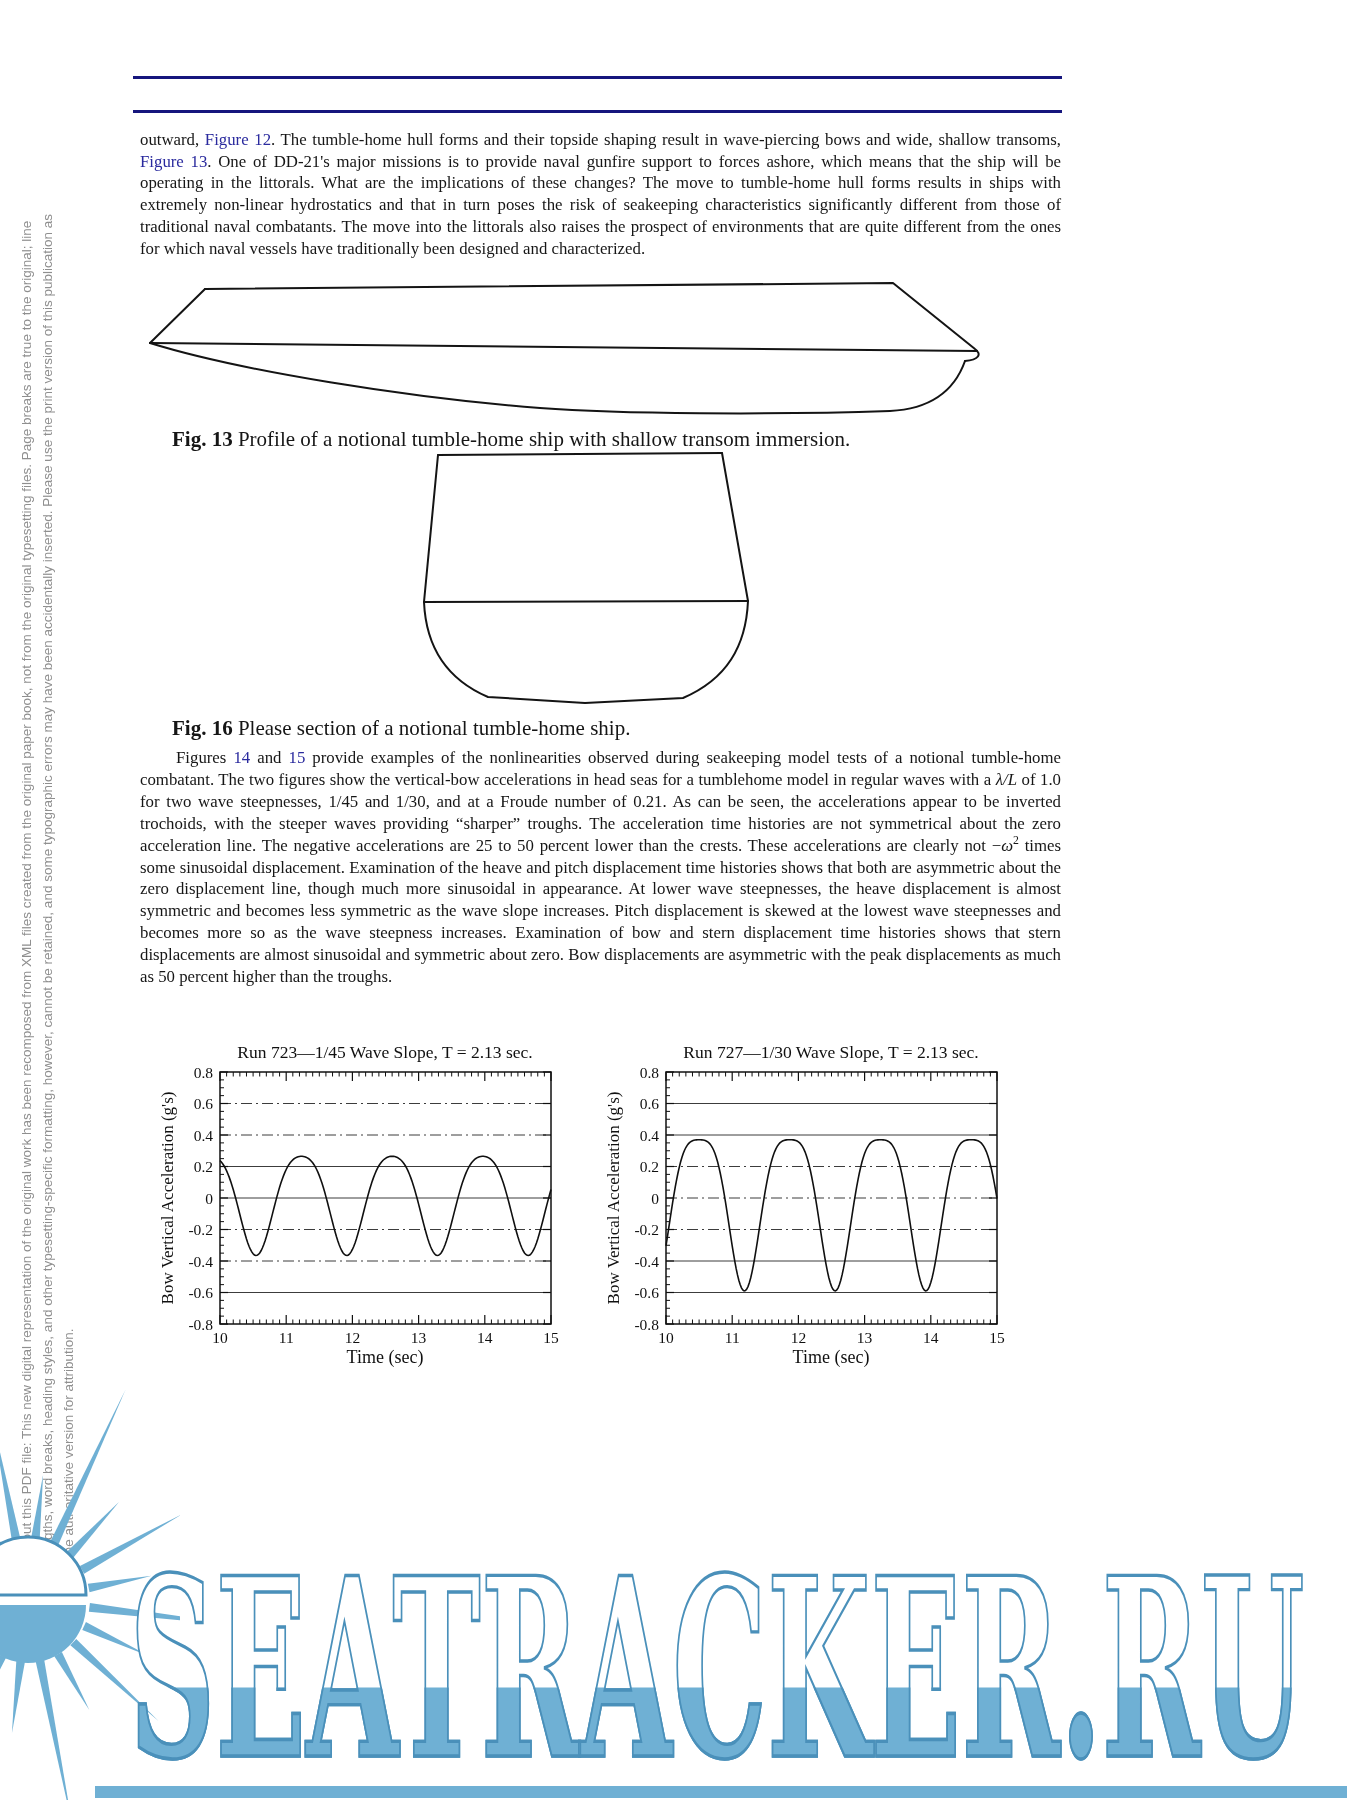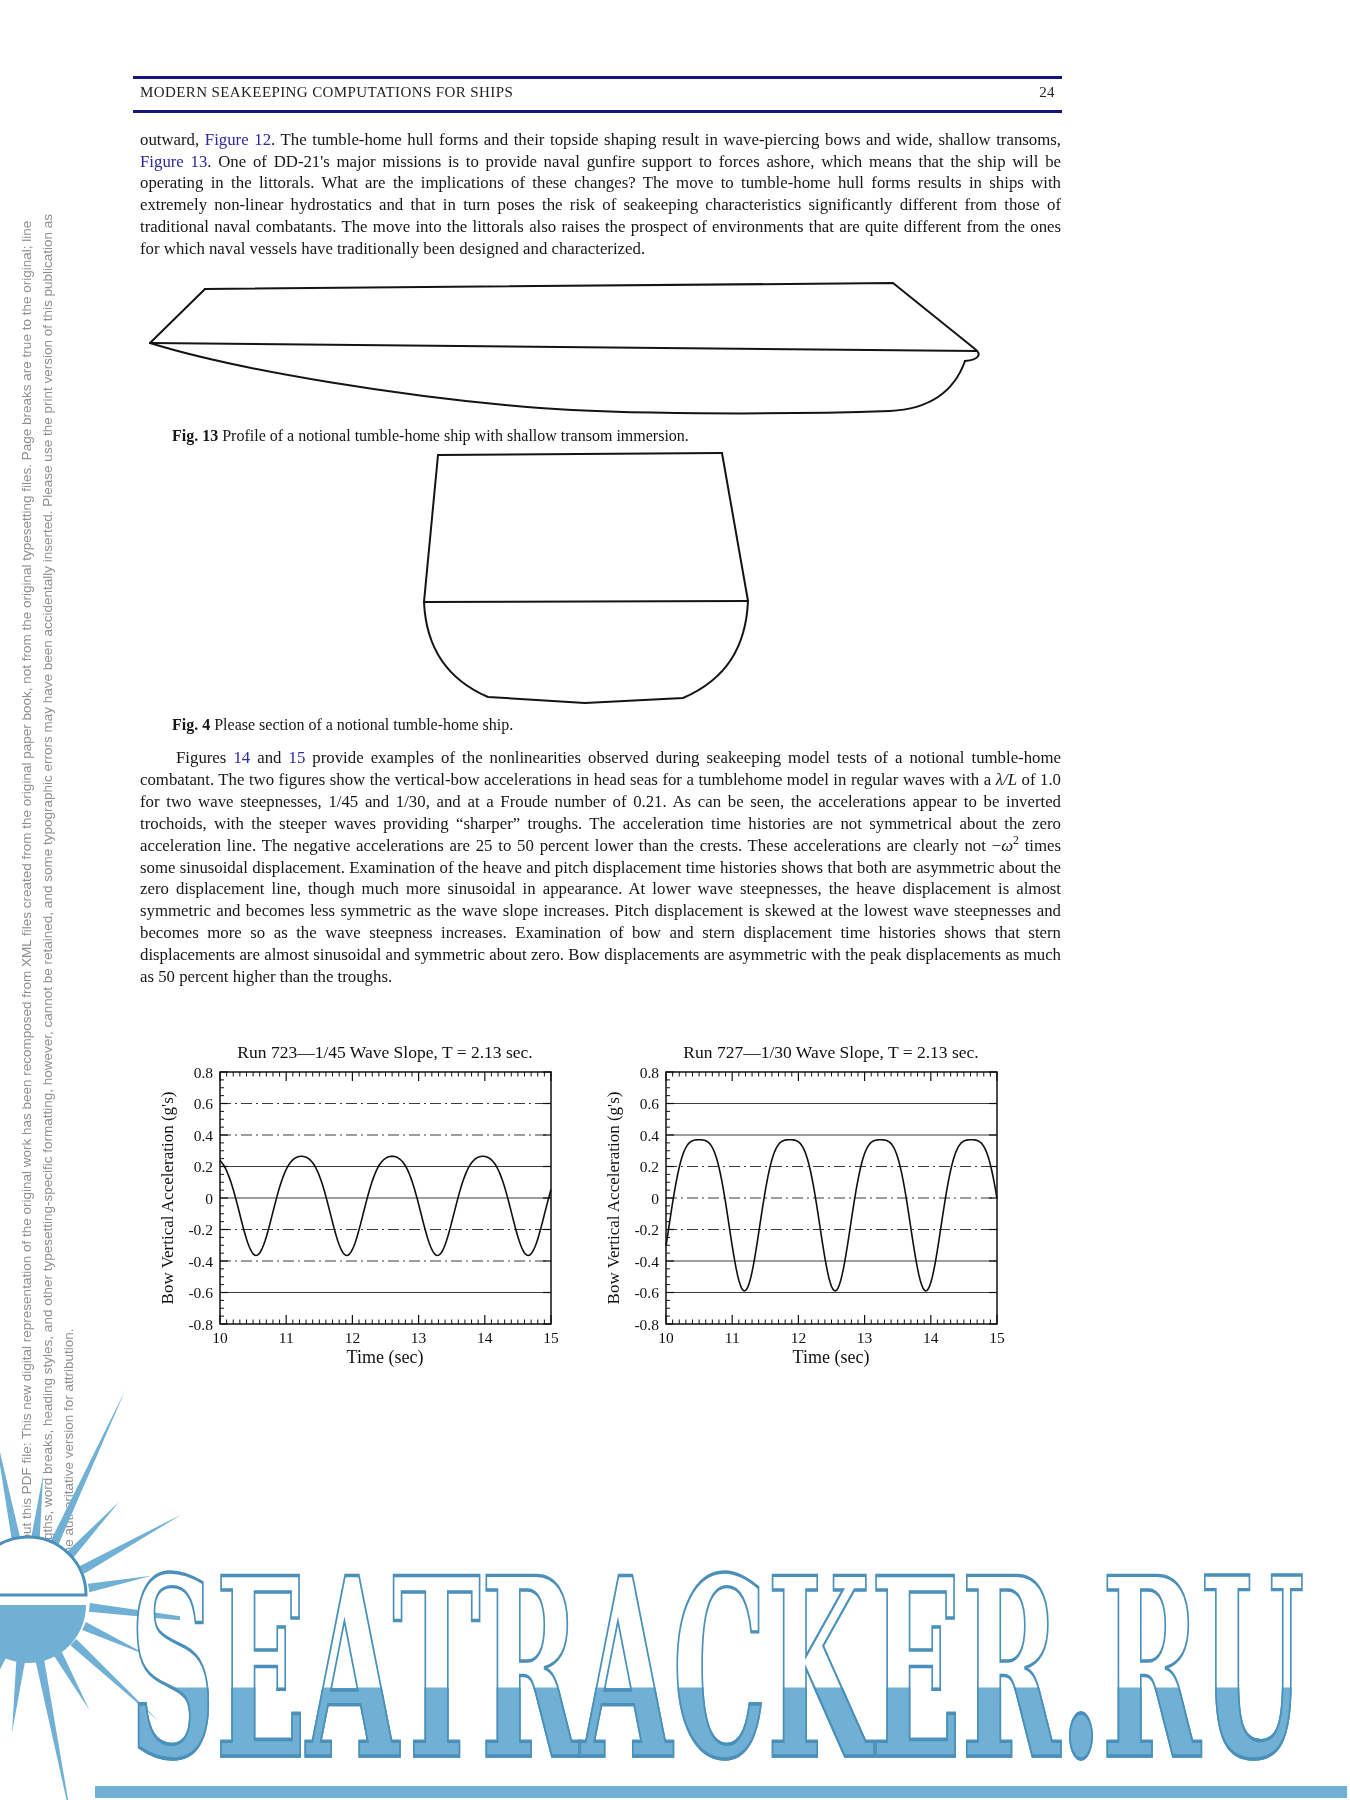--- a/index.html
+++ b/index.html
@@ -27,21 +27,21 @@
   .p2{top:747px;text-indent:36px;line-height:21.9px;}
   .seg-link{color:var(--link);}
   .seg-i{font-style:italic;}
   .seg-b{font-weight:bold;}
   .seg-sup{vertical-align:super;font-size:.7em;line-height:0;}
   .seg-sub{vertical-align:sub;font-size:.7em;line-height:0;}
 
   
   .draw{position:absolute;}
   .draw path{fill:none;stroke:#141414;stroke-width:2;stroke-linejoin:round;stroke-linecap:round;}
-  .cap1{position:absolute;left:172px;font-size:16px;color:#161616;}
+  .cap1{position:absolute;left:172px;font-size:21px;color:#161616;}
   #cap13{top:427px;} #cap12{top:716px;}
   .cap2{position:absolute;width:428px;text-align:justify;font-size:16.8px;line-height:23.2px;color:#161616;}
   #cap14{left:158px;top:1385px;} #cap15{left:604px;top:1385px;}
 
   
   .chart{position:absolute;width:440px;height:338px;top:1032px;}
   #chart14{left:158px;} #chart15{left:604px;}
   .ct{font-family:"Liberation Serif",serif;fill:#101010;}
 
   
@@ -54,44 +54,40 @@
 
 <div class="page">
 
   <div class="sidebar" style="color: rgb(143, 143, 143);">
     <div>About this PDF file: This new digital representation of the original work has been recomposed from XML files created from the original paper book, not from the original typesetting files. Page breaks are true to the original; line</div>
     <div>lengths, word breaks, heading styles, and other typesetting-specific formatting, however, cannot be retained, and some typographic errors may have been accidentally inserted. Please use the print version of this publication as</div>
     <div>the authoritative version for attribution.</div>
   </div>
 
   <div class="hrule top"></div>
-  <div class="running">
-    <span>MODERN SEAKEEPING COMPUTATIONS FOR SHIPS</span>
-    <span>24</span>
-  </div>
   <div class="hrule bot"></div>
 
   <div class="para p1"><span>outward, </span><span class="seg-link">Figure 12</span><span>. The tumble-home hull forms and their topside shaping result in wave-piercing bows and wide, shallow transoms, </span><span class="seg-link">Figure 13</span><span>. One of DD-21's major missions is to provide naval gunfire support to forces ashore, which means that the ship will be operating in the littorals. What are the implications of these changes? The move to tumble-home hull forms results in ships with extremely non-linear hydrostatics and that in turn poses the risk of seakeeping characteristics significantly different from those of traditional naval combatants. The move into the littorals also raises the prospect of environments that are quite different from the ones for which naval vessels have traditionally been designed and characterized.</span></div>
 
   <svg class="draw" style="left:130px;top:276px;" width="870" height="148" viewBox="0 0 870 148">
     <path d="M75,13 L763,7 L845,73 C852,78 849,84 835,85"></path>
     <path d="M20,67 L847,75"></path>
     <path d="M75,13 L20,67"></path>
     <path d="M20,67 C110,95 280,122 410,132 C490,138 640,139 760,135 C800,133 824,116 835,85"></path>
   </svg>
   <div class="cap1" id="cap13"><span class="seg-b">Fig. 13</span><span> Profile of a notional tumble-home ship with shallow transom immersion.</span></div>
 
   <svg class="draw" style="left:400px;top:448px;" width="380" height="265" viewBox="0 0 380 265">
     <path d="M38,7 L322,5"></path>
     <path d="M38,7 L24,154"></path>
     <path d="M322,5 L348,153"></path>
     <path d="M24,154 L348,153"></path>
     <path d="M24,154 C26,199 46,231 88,249 L185,255 L283,250 C327,231 346,198 348,153"></path>
   </svg>
-  <div class="cap1" id="cap12"><span class="seg-b">Fig. 4</span><span> Please section of a notional tumble-home ship.</span></div>
+  <div class="cap1" id="cap12"><span class="seg-b">Fig. 16</span><span> Please section of a notional tumble-home ship.</span></div>
 
   <div class="para p2"><span>Figures </span><span class="seg-link">14</span><span> and </span><span class="seg-link">15</span><span> provide examples of the nonlinearities observed during seakeeping model tests of a notional tumble-home combatant. The two figures show the vertical-bow accelerations in head seas for a tumblehome model in regular waves with a </span><span class="seg-i">λ/L</span><span> of 1.0 for two wave steepnesses, 1/45 and 1/30, and at a Froude number of 0.21. As can be seen, the accelerations appear to be inverted trochoids, with the steeper waves providing “sharper” troughs. The acceleration time histories are not symmetrical about the zero acceleration line. The negative accelerations are 25 to 50 percent lower than the crests. These accelerations are clearly not −</span><span class="seg-i">ω</span><span class="seg-sup">2</span><span> times some sinusoidal displacement. Examination of the heave and pitch displacement time histories shows that both are asymmetric about the zero displacement line, though much more sinusoidal in appearance. At lower wave steepnesses, the heave displacement is almost symmetric and becomes less symmetric as the wave slope increases. Pitch displacement is skewed at the lowest wave steepnesses and becomes more so as the wave steepness increases. Examination of bow and stern displacement time histories shows that stern displacements are almost sinusoidal and symmetric about zero. Bow displacements are asymmetric with the peak displacements as much as 50 percent higher than the troughs.</span></div>
 
   <svg class="chart" id="chart14" viewBox="0 0 440 338">
       <text x="227" y="26" text-anchor="middle" font-size="17.5" class="ct">Run 723—1/45 Wave Slope, T = 2.13 sec.</text>
       <text transform="translate(15,166) rotate(-90)" text-anchor="middle" font-size="17" class="ct">Bow Vertical Acceleration (g's)</text>
       <text x="227" y="331" text-anchor="middle" font-size="18" class="ct">Time (sec)</text>
       <line x1="62" x2="393" y1="71.5" y2="71.5" stroke="#3c3c3c" stroke-width="1" stroke-dasharray="11 4 2 4"></line>
       <line x1="62" x2="393" y1="103" y2="103" stroke="#3c3c3c" stroke-width="1" stroke-dasharray="11 4 2 4"></line>
       <line x1="62" x2="393" y1="134.5" y2="134.5" stroke="#3c3c3c" stroke-width="1"></line>

